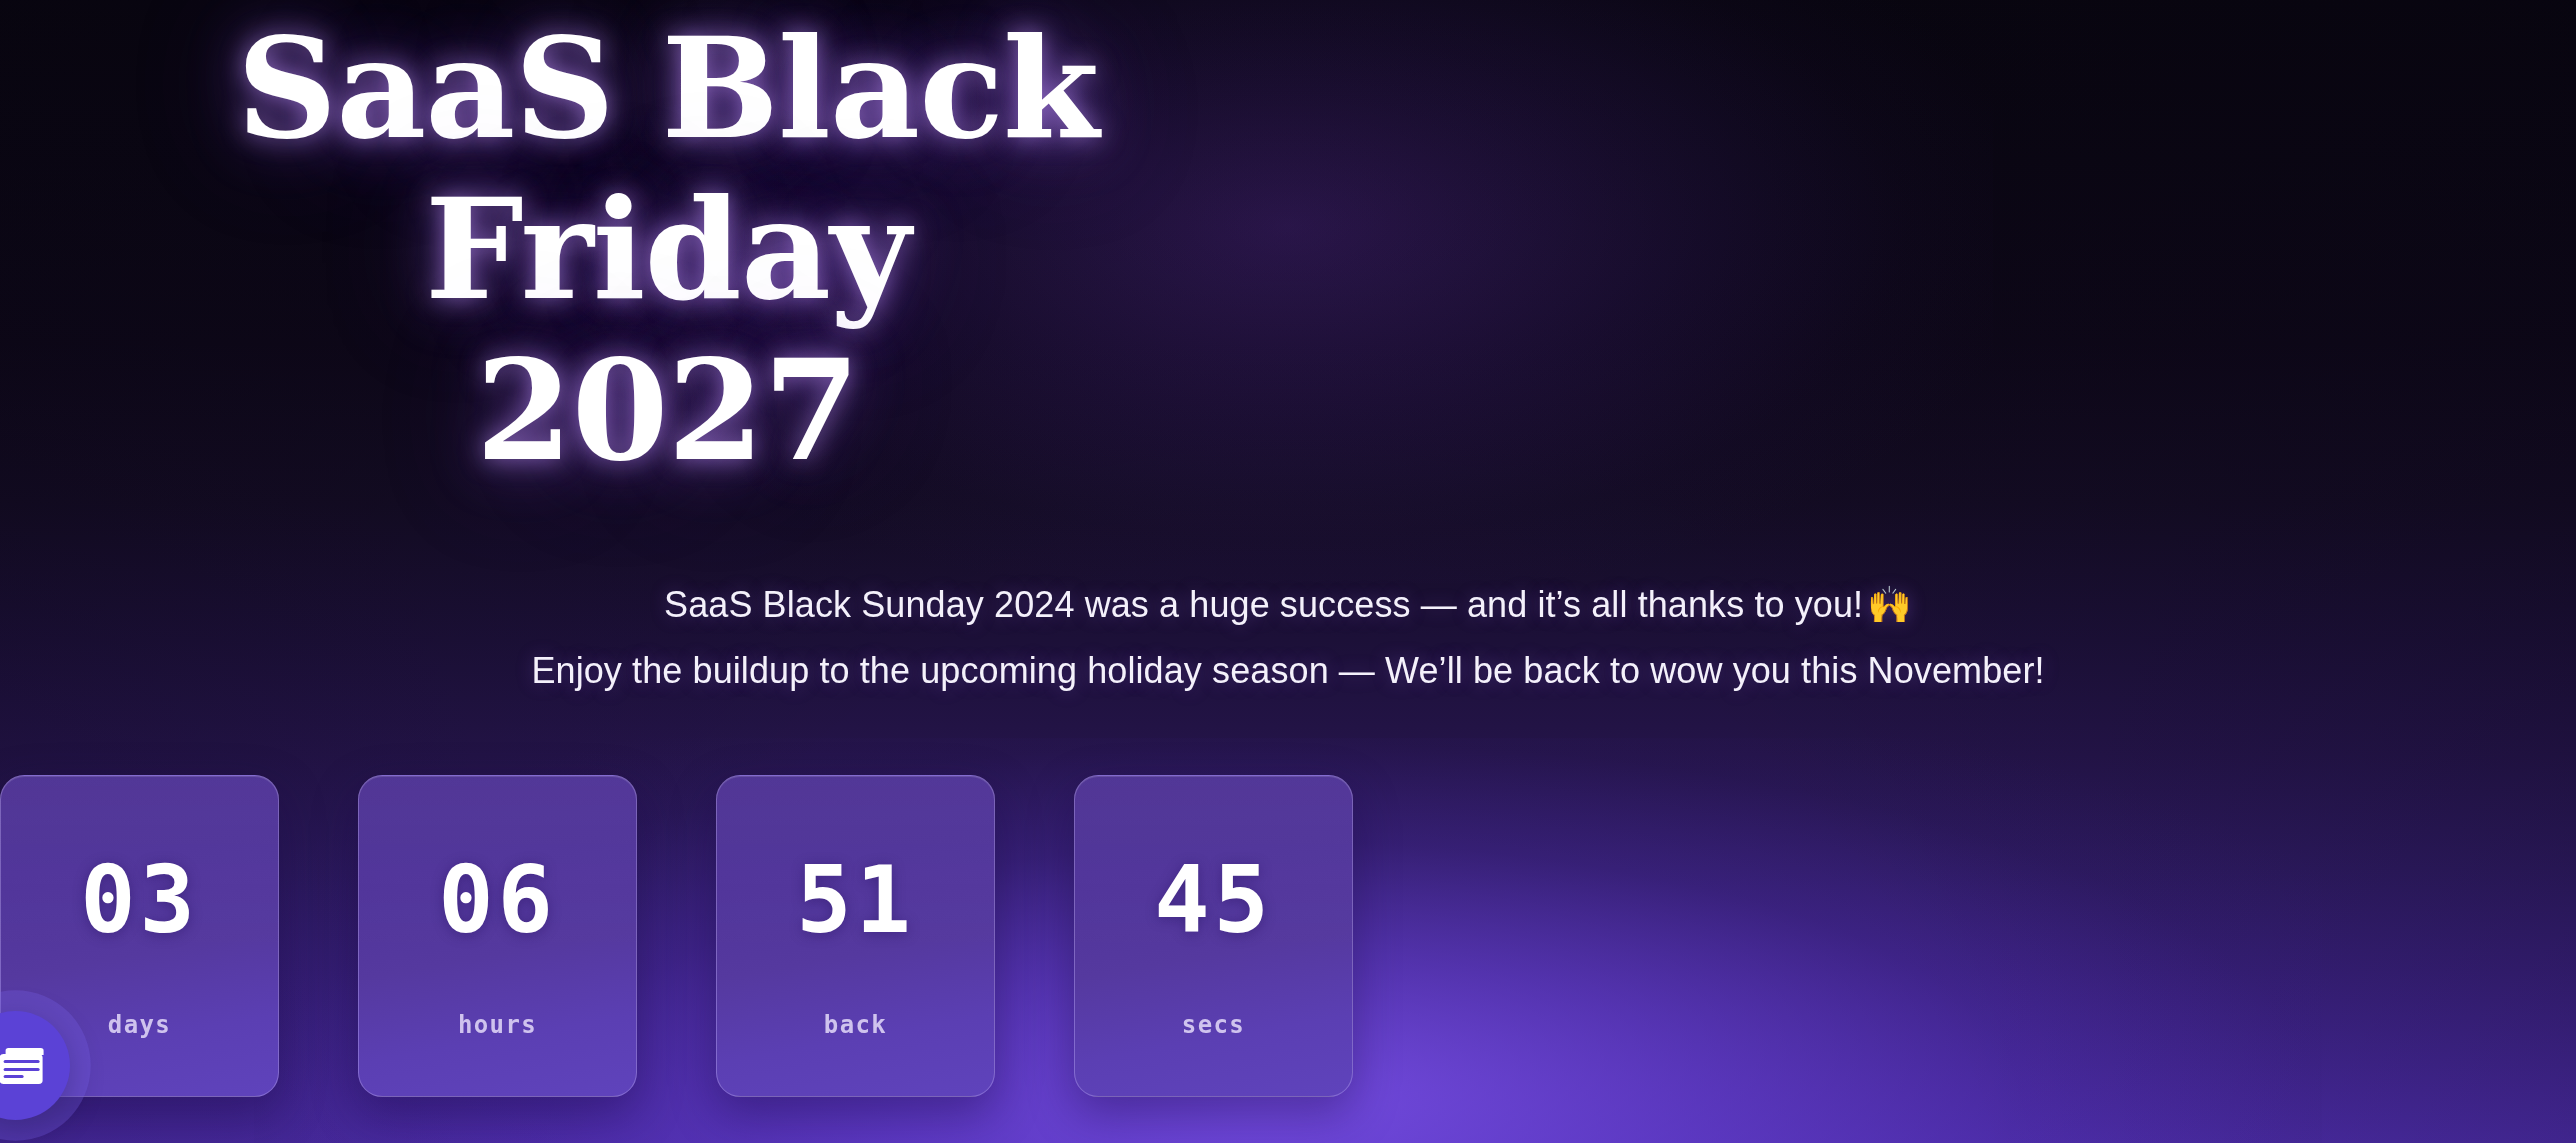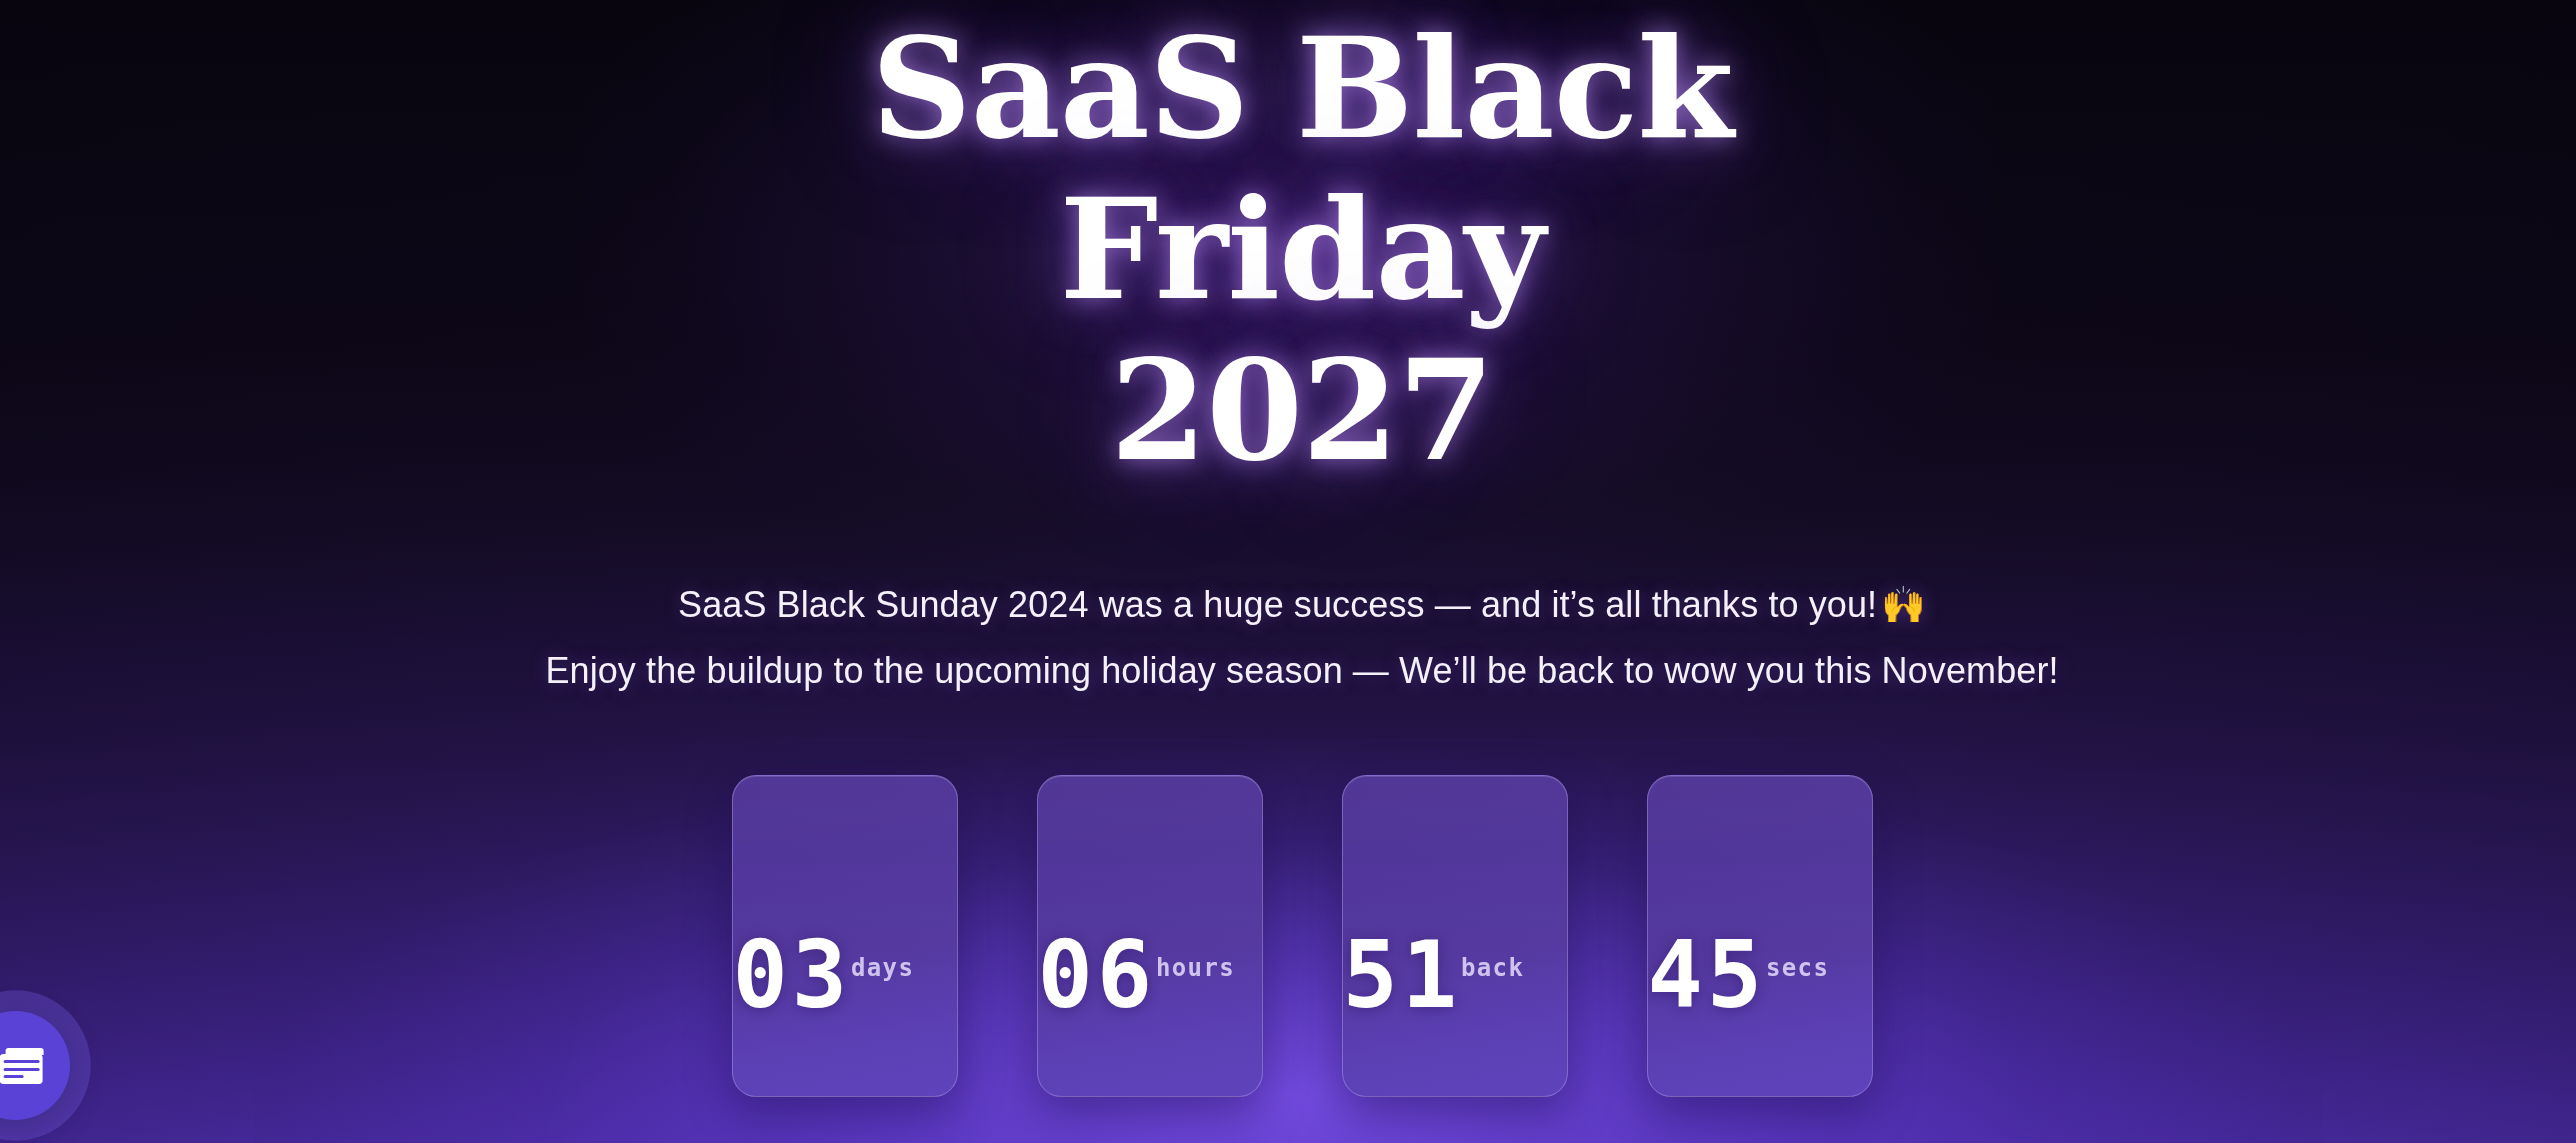--- a/index.html
+++ b/index.html
@@ -83,22 +83,20 @@
   }
 
   
   .page {
     position: relative;
     z-index: 5;
     width: 2576px;
     height: 1143px;
     display: flex;
     flex-direction: column;
-    align-items: center;
-    padding-left: 28px;
   }
 
   .headline {
     font-family: "DejaVu Serif", "Liberation Serif", serif;
     font-weight: 700;
     font-size: 139px;
     line-height: 1.16;
     letter-spacing: -0.9px;
     color: #ffffff;
     text-align: center;
@@ -134,39 +132,39 @@
   .countdown {
     margin-top: 81px;
     display: flex;
     flex-direction: row;
     gap: 79px;
     align-items: flex-start;
   }
 
   .cd-card {
     position: relative;
-    width: 226px;
+    width: 279px;
     height: 322px;
     border-radius: 24.4px;
     border: 1.9px solid rgba(210, 195, 255, 0.32);
     background:
       linear-gradient(to bottom,
         rgba(255,255,255,0.035) 0%,
         rgba(255,255,255,0.0) 55%),
       linear-gradient(170deg,
         #4b3092 0%,
         #4f3399 28%,
         #55399f 55%,
         #5b3fb3 78%,
         #5f43bc 100%);
     box-shadow:
       inset 0 0.9px 0 rgba(255,255,255,0.12),
       0 17px 45px rgba(25, 8, 70, 0.40);
     display: flex;
-    flex-direction: row;
+    flex-direction: column;
     align-items: center;
     justify-content: flex-start;
     overflow: hidden;
   }
 
   .cd-value {
     font-family: "DejaVu Sans Mono", "Liberation Mono", monospace;
     font-weight: 700;
     font-size: 92px;
     line-height: 1;

